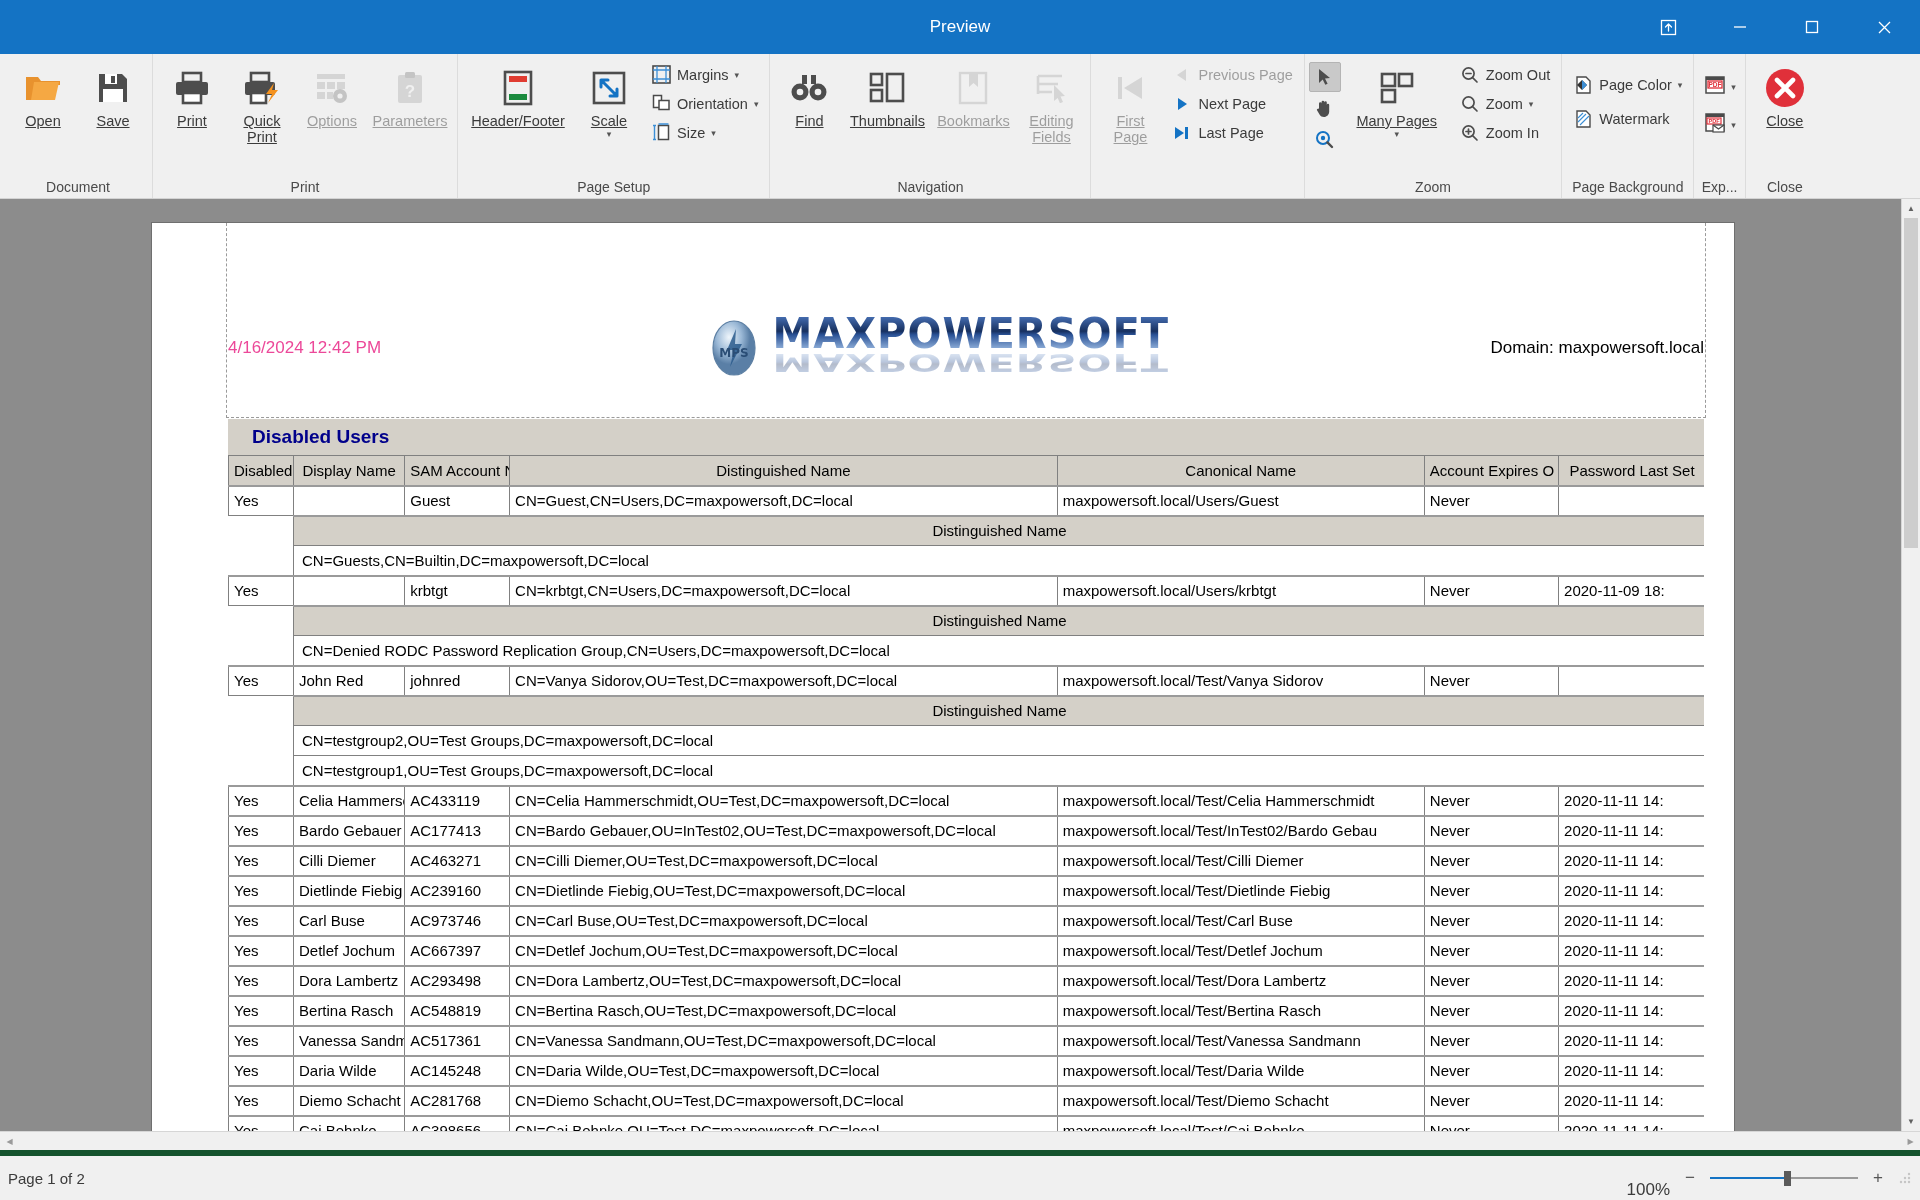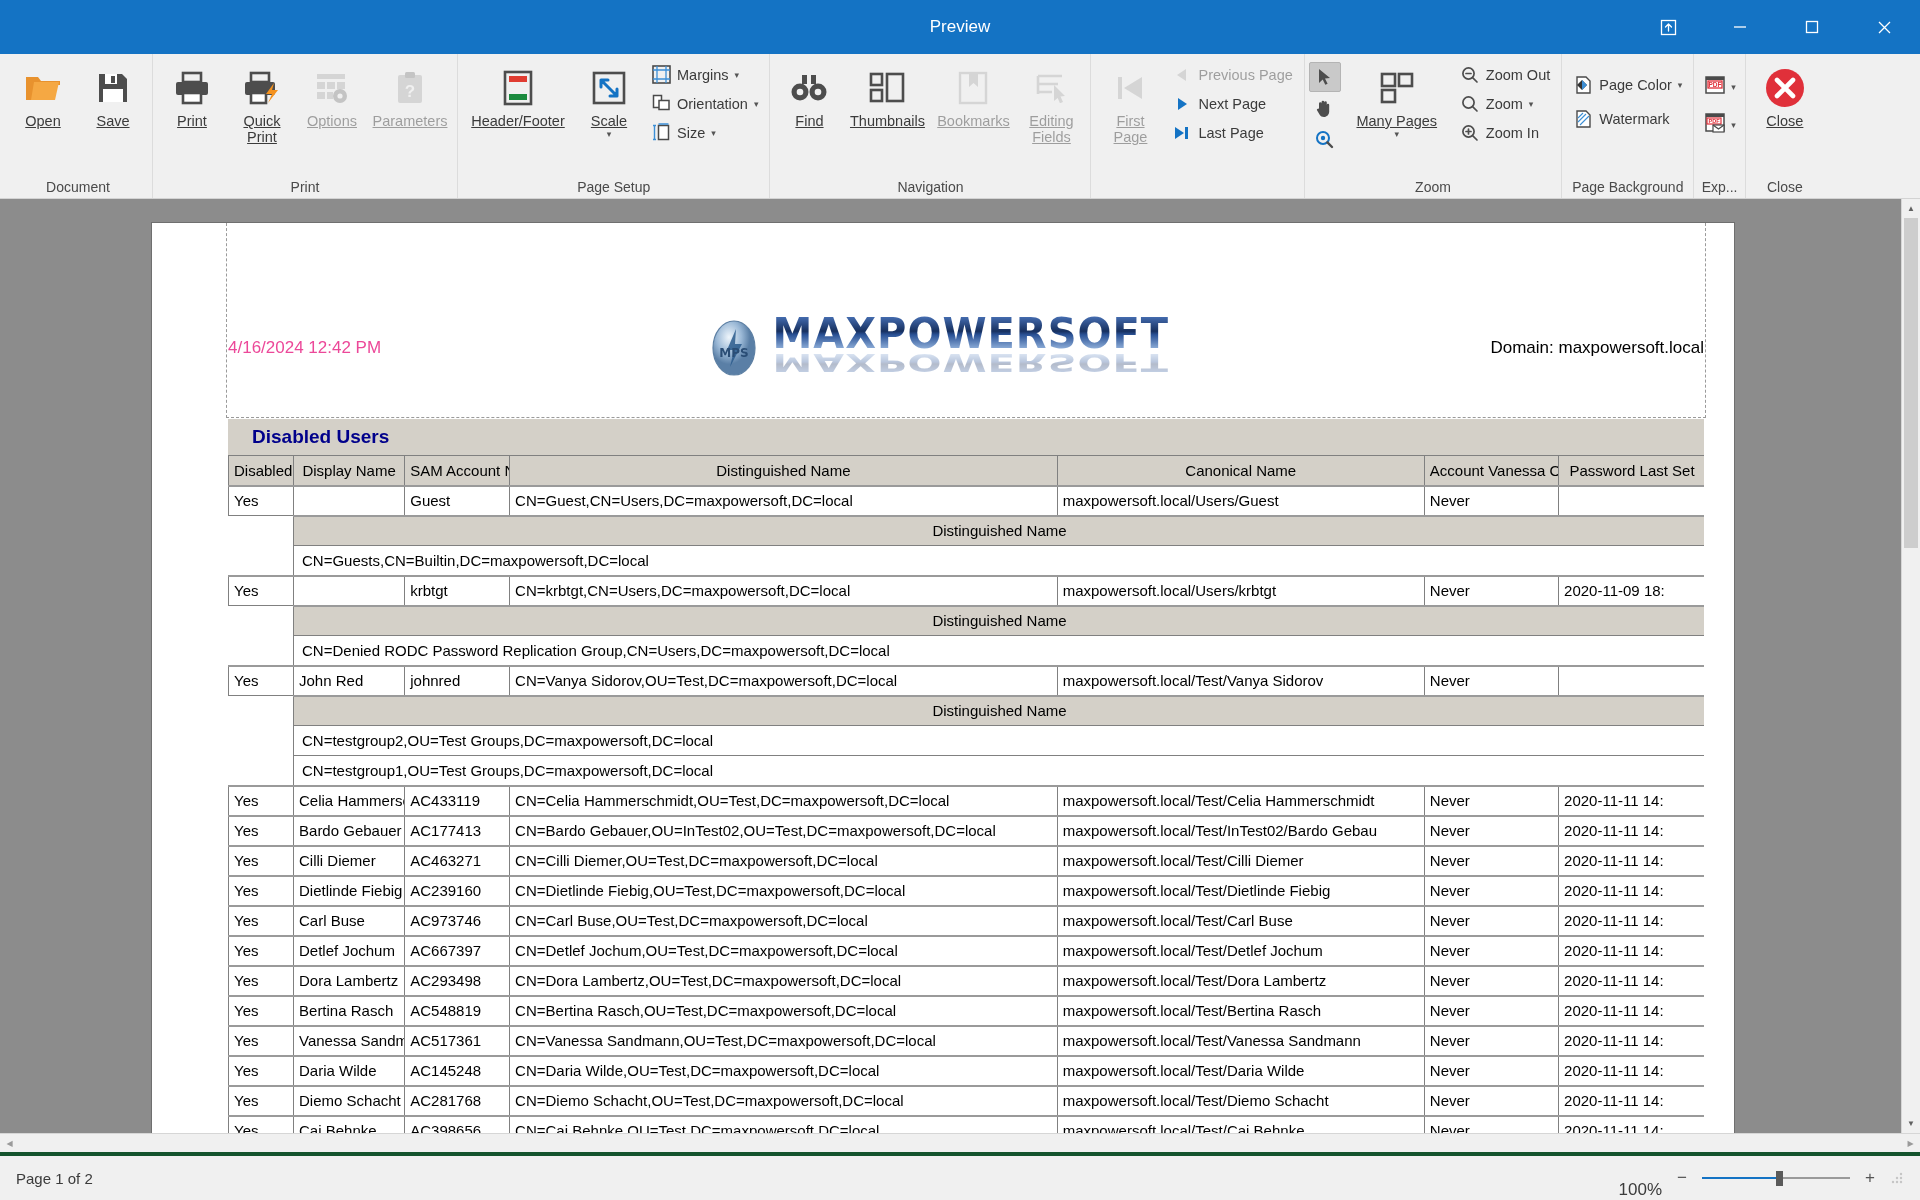--- a/index.html
+++ b/index.html
@@ -146,22 +146,22 @@
   .hscroll {
     flex: 0 0 19px; background: #f0f0f0; border-top: 1px solid #d6d6d6;
     display: flex; align-items: stretch;
   }
   .hsb-arrow { width: 19px; display: flex; align-items: center; justify-content: center;
                color: #9a9a9a; font-size: 8px; cursor: default; }
   .hsb-track { flex: 1; position: relative; }
 
   
   .statusbar {
-    flex: 0 0 42px; background: #f0f0f0; border-top: 4px solid #14532d;
-    display: flex; align-items: center; padding: 0 16px; position: relative;
+    flex: 0 0 42px; background: #f0f0f0; border-top: 6px solid #14532d;
+    display: flex; align-items: center; padding: 0 8px; position: relative;
   }
   .status-left { font-size: 15px; color: #3b3b3b; }
   .status-right { margin-left: auto; display: flex; align-items: center; gap: 12px; }
   .zoom-pct { font-size: 17px; color: #3b3b3b; min-width: 44px; text-align: right; margin-top: 24px; }
   .zoom-minus, .zoom-plus { font-size: 17px; color: #555; width: 16px; text-align: center; cursor: default; }
   .zslider { width: 148px; height: 14px; position: relative; }
   .ztrack-l { position: absolute; left: 0; width: 52%; top: 6px; height: 2px; background: #1473c4; }
   .ztrack-r { position: absolute; right: 0; width: 48%; top: 6px; height: 2px; background: #9a9a9a; }
   .zthumb { position: absolute; left: 50%; top: 0; width: 7px; height: 15px; background: #5a5a5a; }
   .grip { width: 14px; height: 14px; opacity: .5; }
@@ -601,21 +601,21 @@
 
       <div class="tbl-wrap">
         <table class="rpt">
           <thead>
             <tr>
               <th class="c0">Disabled</th>
               <th class="c1">Display Name</th>
               <th class="c2">SAM Account Name</th>
               <th class="c3">Distinguished Name</th>
               <th class="c4">Canonical Name</th>
-              <th class="c5">Account Vanessa O</th>
+              <th class="c5">Account Expires O</th>
               <th class="c6">Password Last Set</th>
             </tr>
           </thead>
           <tbody id="tbody">
               <tr class="main-row">
                 <td class="c0">Yes</td>
                 <td class="c1"></td>
                 <td class="c2">Guest</td>
                 <td class="c3">CN=Guest,CN=Users,DC=maxpowersoft,DC=local</td>
                 <td class="c4">maxpowersoft.local/Users/Guest</td>

